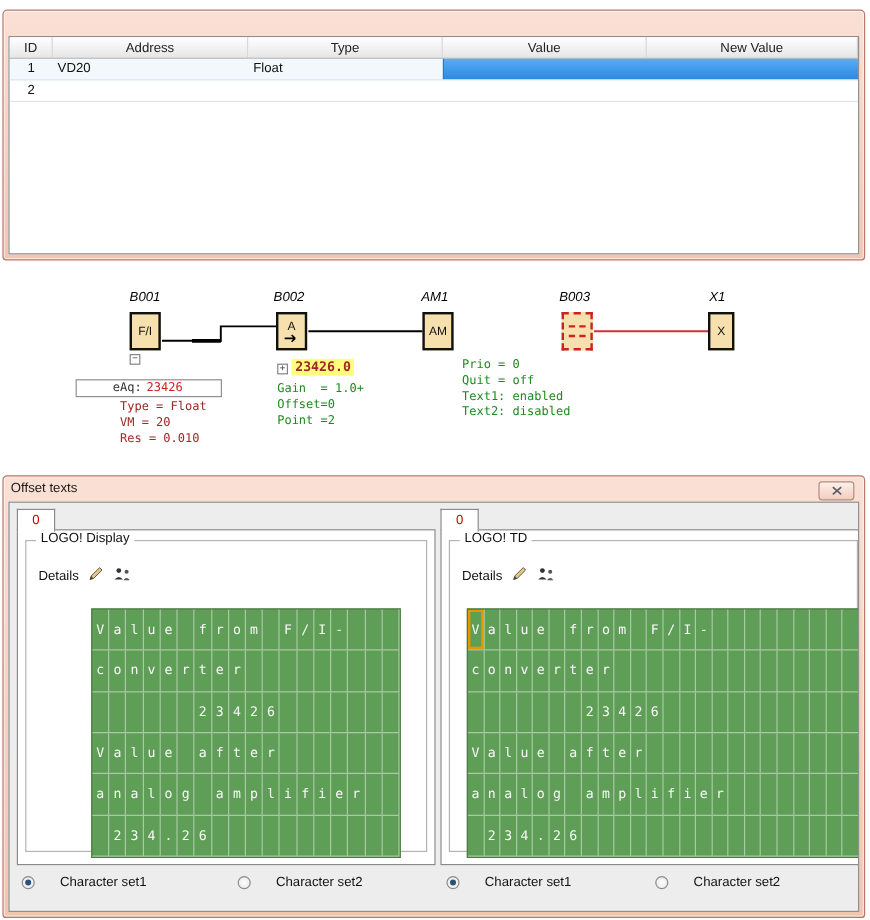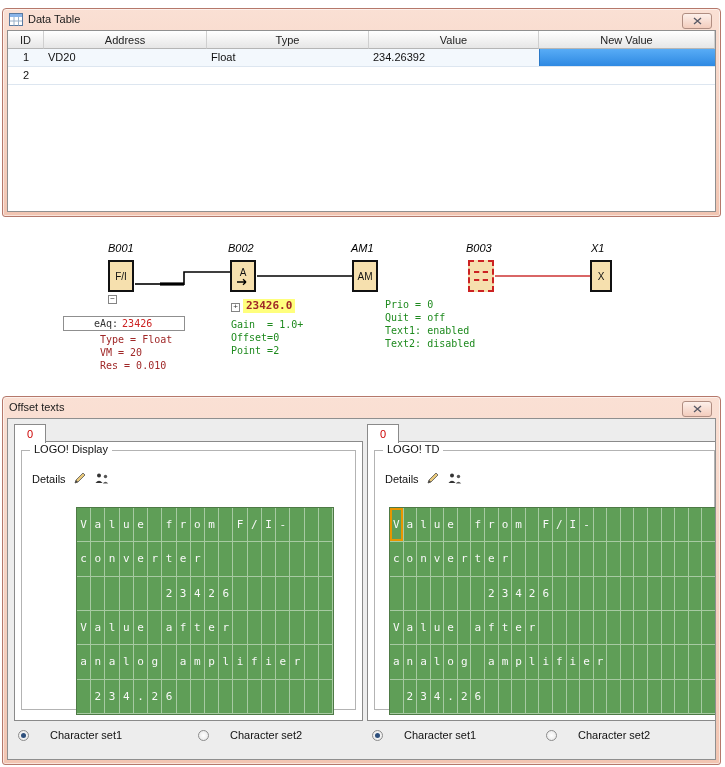--- a/index.html
+++ b/index.html
@@ -78,51 +78,33 @@
   .radio.sel::after{content:"";position:absolute;left:2px;top:2px;right:2px;bottom:2px;
          border-radius:50%;background:#2d4f7c;}
   .radio-label{font-size:11px;margin-left:5px;color:#111;white-space:nowrap;}
 </style>
 </head>
 <body>
 
 <div class="stage">
 
   <section class="win" id="win-datatable">
-    <div class="titlebar">
-      <span class="ticon">
-        <svg width="14" height="13" viewBox="0 0 14 13">
-          <rect x="0.5" y="0.5" width="13" height="12" fill="#fff" stroke="#5a7aa0"></rect>
-          <rect x="1" y="1" width="12" height="3" fill="#8ab4e8"></rect>
-          <line x1="5" y1="4" x2="5" y2="12.5" stroke="#9ab0c8"></line>
-          <line x1="9.5" y1="4" x2="9.5" y2="12.5" stroke="#9ab0c8"></line>
-          <line x1="1" y1="8" x2="13" y2="8" stroke="#9ab0c8"></line>
-        </svg>
-      </span>
-      <span>Data Table</span>
-      <span class="close-btn">
-        <svg width="9" height="8">
-            <path d="M1 1 L8 7 M8 1 L1 7" stroke="#5a5a66" stroke-width="1.4" fill="none"></path>
-          </svg>
-      </span>
-    </div>
     <div class="client">
       <div class="dt-header">
           <div class="hcell c0">ID</div>
           <div class="hcell c1">Address</div>
           <div class="hcell c2">Type</div>
           <div class="hcell c3">Value</div>
           <div class="hcell c4">New Value</div>
         </div>
       <div>
           <div class="dt-row first">
             <div class="dt-cell c0 center">1</div>
             <div class="dt-cell c1">VD20</div>
             <div class="dt-cell c2">Float</div>
-            <div class="dt-cell c3">234.26392</div>
             <div class="dt-cell c4 sel-cell"></div>
           </div>
           <div class="dt-row">
             <div class="dt-cell c0 center">2</div>
             <div class="dt-cell c1"></div>
             <div class="dt-cell c2"></div>
             <div class="dt-cell c3"></div>
             <div class="dt-cell c4"></div>
           </div>
         </div>

